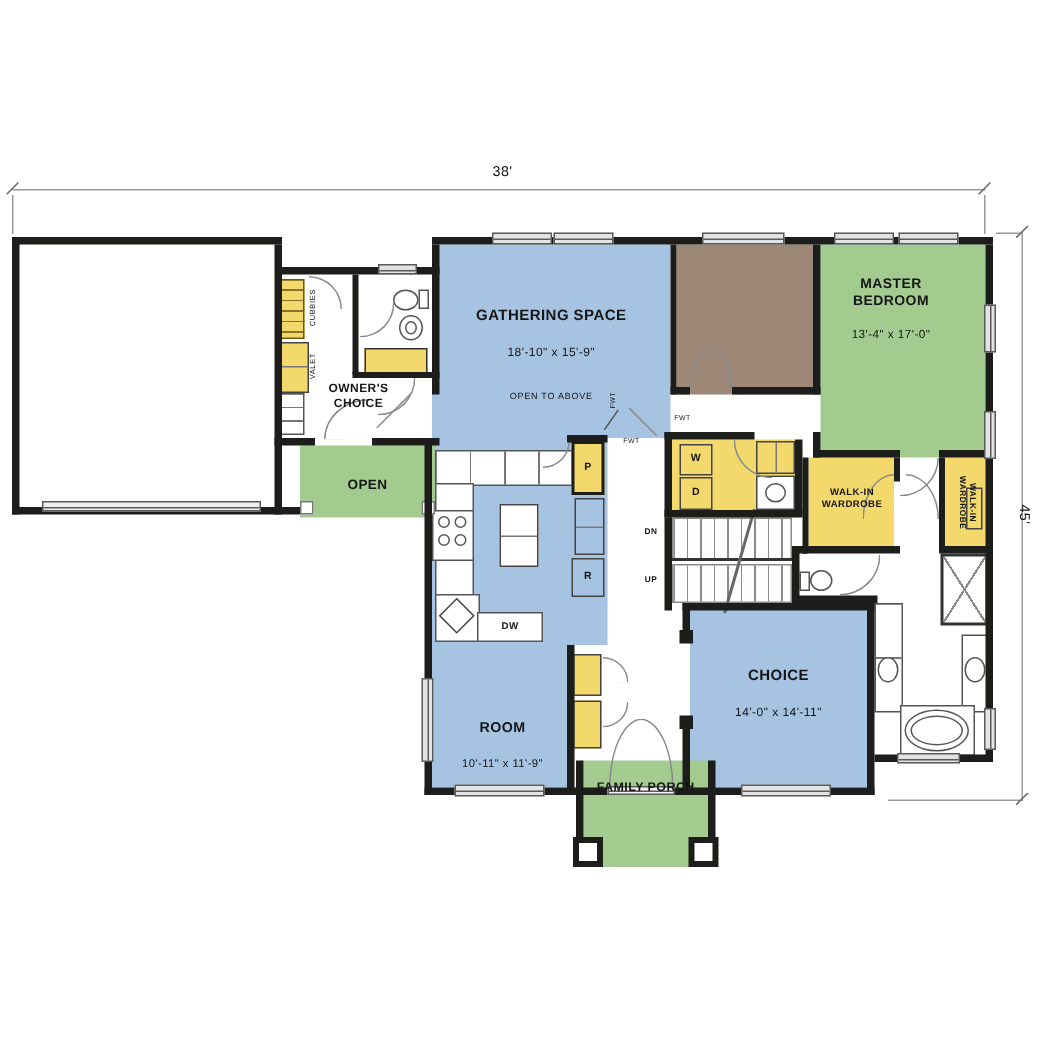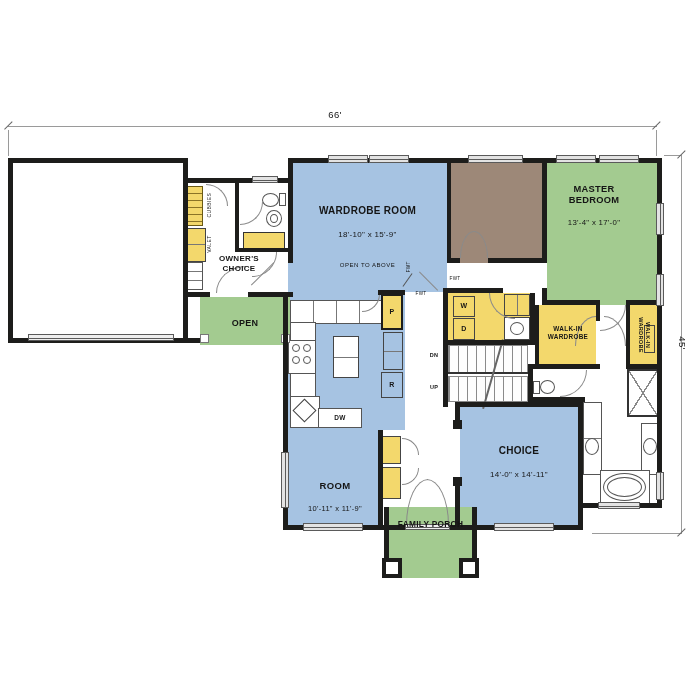--- a/index.html
+++ b/index.html
@@ -38,21 +38,21 @@
 </head>
 <body>
 
 <div id="plan">
 
   <div class="dim" style="left:8px;top:126px;width:649px;height:1px;"></div>
   <div class="tick" style="left:3px;top:125px;"></div>
   <div class="tick" style="left:651px;top:125px;"></div>
   <div class="dim" style="left:8px;top:130px;width:1px;height:26px;"></div>
   <div class="dim" style="left:656px;top:130px;width:1px;height:26px;"></div>
-  <div class="lbl" style="left:300px;top:109px;width:70px;font-size:9.5px;">66'</div>
+  <div class="lbl" style="left:300px;top:109px;width:70px;font-size:9.5px;">38'</div>
 
   <div class="dim" style="left:681px;top:155px;width:1px;height:378px;"></div>
   <div class="tick" style="left:676px;top:154px;"></div>
   <div class="tick" style="left:676px;top:532px;"></div>
   <div class="dim" style="left:664px;top:155px;width:18px;height:1px;"></div>
   <div class="dim" style="left:592px;top:533px;width:90px;height:1px;"></div>
   <div class="lbl" style="left:672px;top:337px;width:20px;font-size:9.5px;transform:rotate(90deg);">45'</div>
 
   <div class="fill" style="left:288px;top:163px;width:159px;height:129px;background:#a6c3e2;"></div>
   <div class="fill" style="left:288px;top:292px;width:117px;height:138px;background:#a6c3e2;"></div>
@@ -210,21 +210,21 @@
   <div class="arc tr" style="left:604px;top:316px;width:22px;height:30px;"></div>
   <div class="arc br" style="left:560px;top:370px;width:27px;height:27px;"></div>
   <div class="arc tl" style="left:406px;top:479px;width:22px;height:46px;"></div>
   <div class="arc tr" style="left:427px;top:479px;width:22px;height:46px;"></div>
   <div class="arc tr" style="left:402px;top:438px;width:17px;height:17px;"></div>
   <div class="arc br" style="left:402px;top:468px;width:17px;height:17px;"></div>
   <div class="arc br" style="left:362px;top:294px;width:18px;height:18px;"></div>
   <div class="line" style="left:428px;top:268px;width:1.3px;height:26px;background:#8a8a8a;transform:rotate(-45deg);z-index:20;"></div>
 
   <div class="lbl" style="left:295px;top:192px;width:145px;font-size:10px;font-weight:bold;">
-    <div>WARDROBE ROOM</div>
+    <div>GATHERING SPACE</div>
     <div style="font-size:8px;font-weight:normal;">18'-10" x 15'-9"</div>
     <div style="font-size:6px;font-weight:normal;margin-top:10px;letter-spacing:.5px;">OPEN TO ABOVE</div>
   </div>
   <div class="lbl" style="left:548px;top:172px;width:92px;font-size:9.3px;font-weight:bold;">
     <div>MASTER BEDROOM</div>
     <div style="font-size:7.8px;font-weight:normal;">13'-4" x 17'-0"</div>
   </div>
   <div class="lbl" style="left:203px;top:254px;width:72px;font-size:8px;font-weight:bold;">OWNER'S
 CHOICE</div>
   <div class="lbl" style="left:200px;top:318px;width:90px;font-size:9px;font-weight:bold;">OPEN</div>

